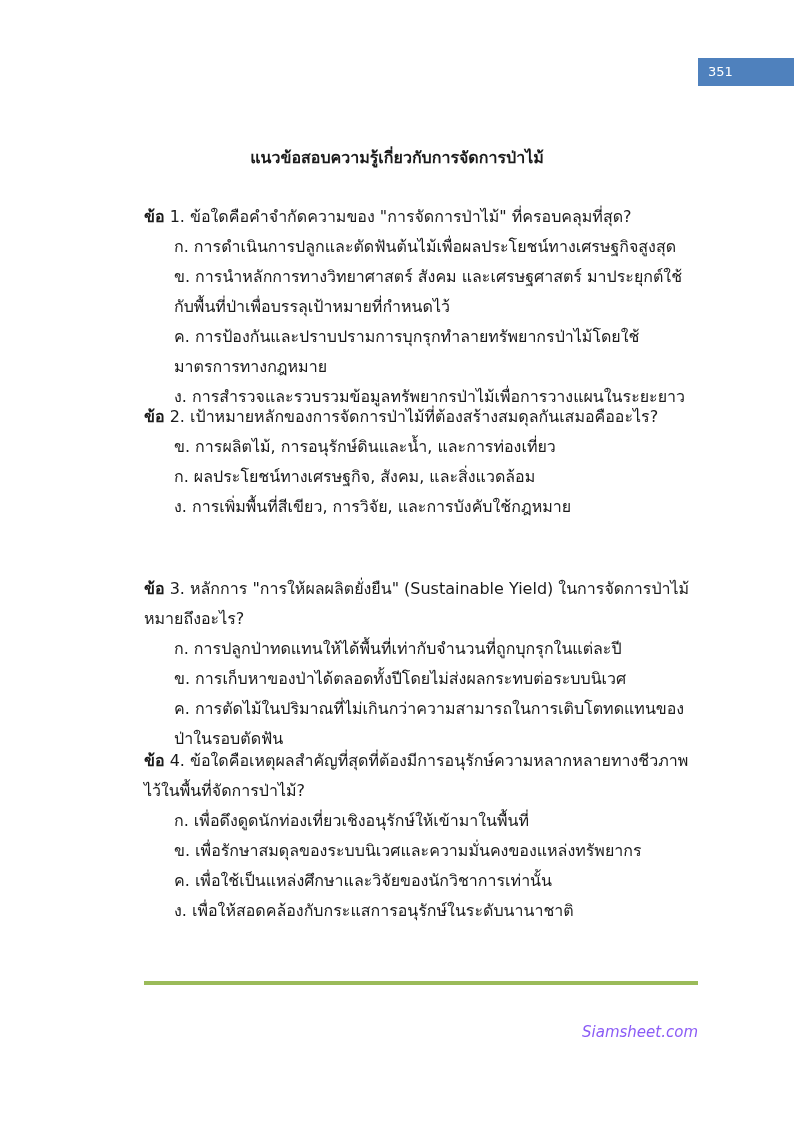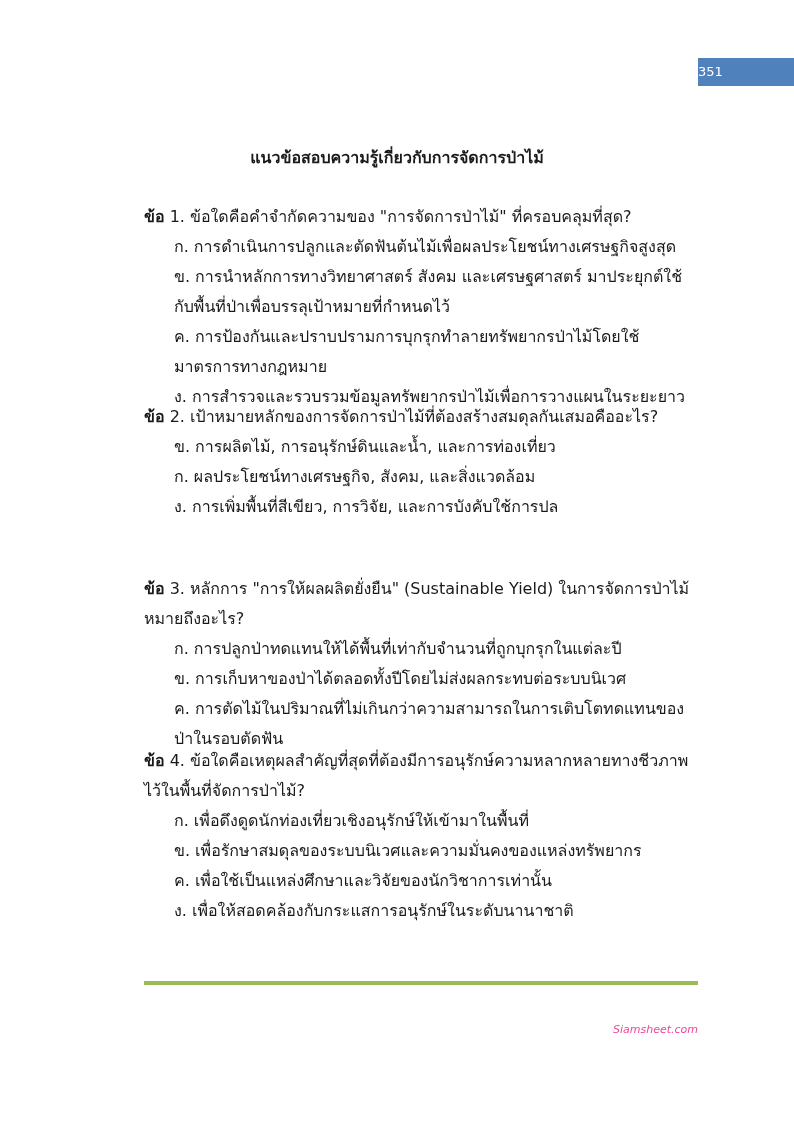--- a/index.html
+++ b/index.html
@@ -1,29 +1,29 @@
 <!DOCTYPE html>
 <html><head>
 <meta charset="utf-8">
 <style>
   html, body { margin: 0; padding: 0; background: #ffffff; }
   body { width: 794px; height: 1123px; position: relative; overflow: hidden;
          font-family: "DejaVu Sans", "Liberation Sans", sans-serif; color: #1a1a1a; }
   .page-num { position: absolute; left: 698px; top: 58px; width: 96px; height: 28px;
               background: #4f81bd; color: #ffffff; font-size: 13px; line-height: 28px;
-              box-sizing: border-box; }
+              padding-left: 10px; box-sizing: border-box; }
   .title { position: absolute; left: 0; width: 794px; top: 145px; text-align: center;
            font-size: 16px; font-weight: bold; }
   .q { position: absolute; left: 144px; width: 556px; font-size: 16px; line-height: 30px; }
   .q .stem { display: block; }
   .q .lbl { font-weight: bold; }
   .q .opt { display: block; padding-left: 30px; }
   .rule { position: absolute; left: 144px; top: 981px; width: 554px; height: 4px; background: #9bbb59; }
-  .footer { position: absolute; right: 96px; top: 1023px; font-size: 11px; font-style: italic;
-            color: #ec4899; font-family: "DejaVu Sans", sans-serif; }
+  .footer { position: absolute; right: 96px; top: 1023px; font-size: 15px; font-style: italic;
+            color: #8b5cf6; font-family: "DejaVu Sans", sans-serif; }
 </style>
 </head>
 <body>
 
 <div class="page-num">351</div>
 
 <div class="title">แนวข้อสอบความรู้เกี่ยวกับการจัดการป่าไม้</div>
 
 <div class="q" style="top:202px">
   <span class="stem">
@@ -38,21 +38,21 @@
 </div>
 
 <div class="q" style="top:402px">
   <span class="stem">
     <span class="lbl">ข้อ</span>
     <span>2.</span>
     <span>เป้าหมายหลักของการจัดการป่าไม้ที่ต้องสร้างสมดุลกันเสมอคืออะไร?</span>
   </span>
   <span class="opt">ข. การผลิตไม้, การอนุรักษ์ดินและน้ำ, และการท่องเที่ยว</span>
   <span class="opt">ก. ผลประโยชน์ทางเศรษฐกิจ, สังคม, และสิ่งแวดล้อม</span>
-  <span class="opt">ง. การเพิ่มพื้นที่สีเขียว, การวิจัย, และการบังคับใช้การปล</span>
+  <span class="opt">ง. การเพิ่มพื้นที่สีเขียว, การวิจัย, และการบังคับใช้กฎหมาย</span>
 </div>
 
 <div class="q" style="top:574px">
   <span class="stem">
     <span class="lbl">ข้อ</span>
     <span>3.</span>
     <span>หลักการ "การให้ผลผลิตยั่งยืน" (Sustainable Yield) ในการจัดการป่าไม้หมายถึงอะไร?</span>
   </span>
   <span class="opt">ก. การปลูกป่าทดแทนให้ได้พื้นที่เท่ากับจำนวนที่ถูกบุกรุกในแต่ละปี</span>
   <span class="opt">ข. การเก็บหาของป่าได้ตลอดทั้งปีโดยไม่ส่งผลกระทบต่อระบบนิเวศ</span>

